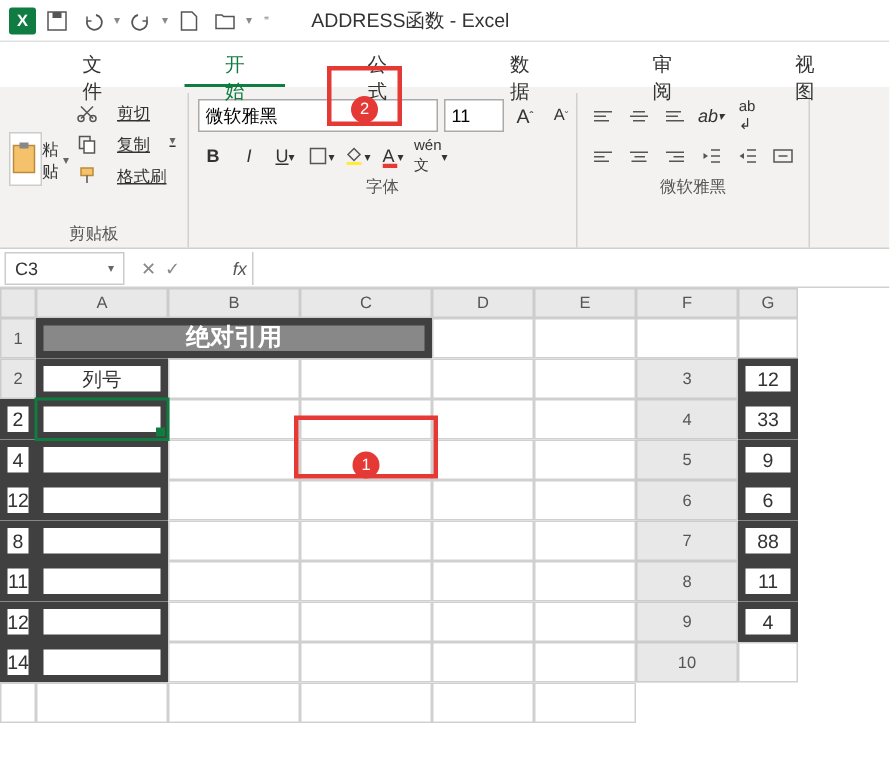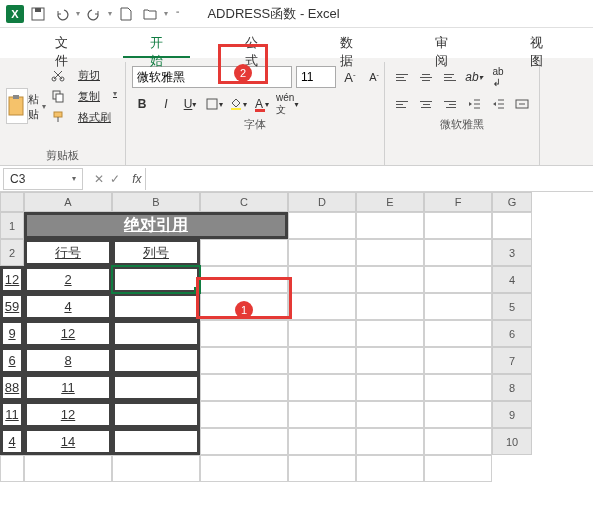--- a/index.html
+++ b/index.html
@@ -25,27 +25,27 @@
 .size-select { width: 40px; height: 22px; border: 1px solid #aaa; background: #fff; font-size: 12px; padding: 0 4px; }
 .ribbon-btn { min-width: 20px; height: 22px; display: flex; align-items: center; justify-content: center; cursor: pointer; font-size: 12px; }
 .align-group-body { display: flex; flex-direction: column; gap: 5px; padding-top: 4px; }
 .align-row { display: flex; gap: 2px; align-items: flex-end; }
 .align-btn { width: 22px; height: 22px; display: flex; align-items: center; justify-content: center; cursor: pointer; }
 .align-lines { display: flex; flex-direction: column; gap: 2px; }
 .al { height: 1px; background: #555; }
 .namebox-row { height: 26px; display: flex; align-items: center; border-bottom: 1px solid #d0d0d0; }
 .namebox { width: 80px; height: 22px; border: 1px solid #ccc; margin: 0 3px; padding: 0 6px; display: flex; align-items: center; justify-content: space-between; }
 .fx-btns { display: flex; gap: 6px; padding: 0 8px; color: #888; }
-.fx-label { font-style: italic; color: #555; padding: 0 4px; }
+.fx-label { font-style: italic; color: #555; padding: 0 4px; margin-left: 23px; }
 .formula-bar { flex: 1; height: 22px; border-left: 1px solid #ccc; padding: 0 6px; }
 .grid { display: grid; grid-template-columns: 24px 88px 88px 88px 68px 68px 68px 40px; }
 .colhdr, .rowhdr, .corner { background: #e8e8e8; border: 0.5px solid #ccc; display: flex; align-items: center; justify-content: center; font-size: 11px; color: #555; height: 20px; }
 .rowhdr { height: 27px; }
 .cell { border: 0.5px solid #d0d0d0; height: 27px; display: flex; align-items: center; justify-content: center; font-size: 13px; background: #fff; }
-.cell.bordered { border: 3px solid #404040; text-decoration: underline; }
+.cell.bordered { border: 5px solid #404040; }
 .cell.header-merged { background: #888; color: #fff; font-size: 16px; font-weight: bold; grid-column: span 3; }
 .annot { position: absolute; border: 3px solid #e53935; pointer-events: none; }
 .annot-badge { position: absolute; width: 18px; height: 18px; background: #e53935; border-radius: 50%; color: #fff; font-size: 11px; display: flex; align-items: center; justify-content: center; }
 .selected-cell { outline: 2px solid #107c41; outline-offset: -1px; position: relative; }
 .selected-cell::after { content: ''; position: absolute; right: -3px; bottom: -3px; width: 6px; height: 6px; background: #107c41; }
 svg { display: block; }
 </style>
 </head>
 <body>
 
@@ -278,36 +278,35 @@
     <div class="colhdr">E</div>
     <div class="colhdr">F</div>
     <div class="colhdr">G</div>
     <div class="rowhdr">1</div>
     <div class="cell bordered header-merged">绝对引用</div>
     <div class="cell"></div>
     <div class="cell"></div>
     <div class="cell"></div>
     <div class="cell"></div>
     <div class="rowhdr">2</div>
-    <div class="cell bordered">行号</div>
     <div class="cell bordered">列号</div>
     <div class="cell"></div>
     <div class="cell"></div>
     <div class="cell"></div>
     <div class="cell"></div>
     <div class="rowhdr">3</div>
     <div class="cell bordered">12</div>
     <div class="cell bordered">2</div>
     <div class="cell bordered selected-cell"></div>
     <div class="cell"></div>
     <div class="cell"></div>
     <div class="cell"></div>
     <div class="cell"></div>
     <div class="rowhdr">4</div>
-    <div class="cell bordered">59</div>
+    <div class="cell bordered">33</div>
     <div class="cell bordered">4</div>
     <div class="cell bordered"></div>
     <div class="cell"></div>
     <div class="cell"></div>
     <div class="cell"></div>
     <div class="cell"></div>
     <div class="rowhdr">5</div>
     <div class="cell bordered">9</div>
     <div class="cell bordered">12</div>
     <div class="cell bordered"></div>

